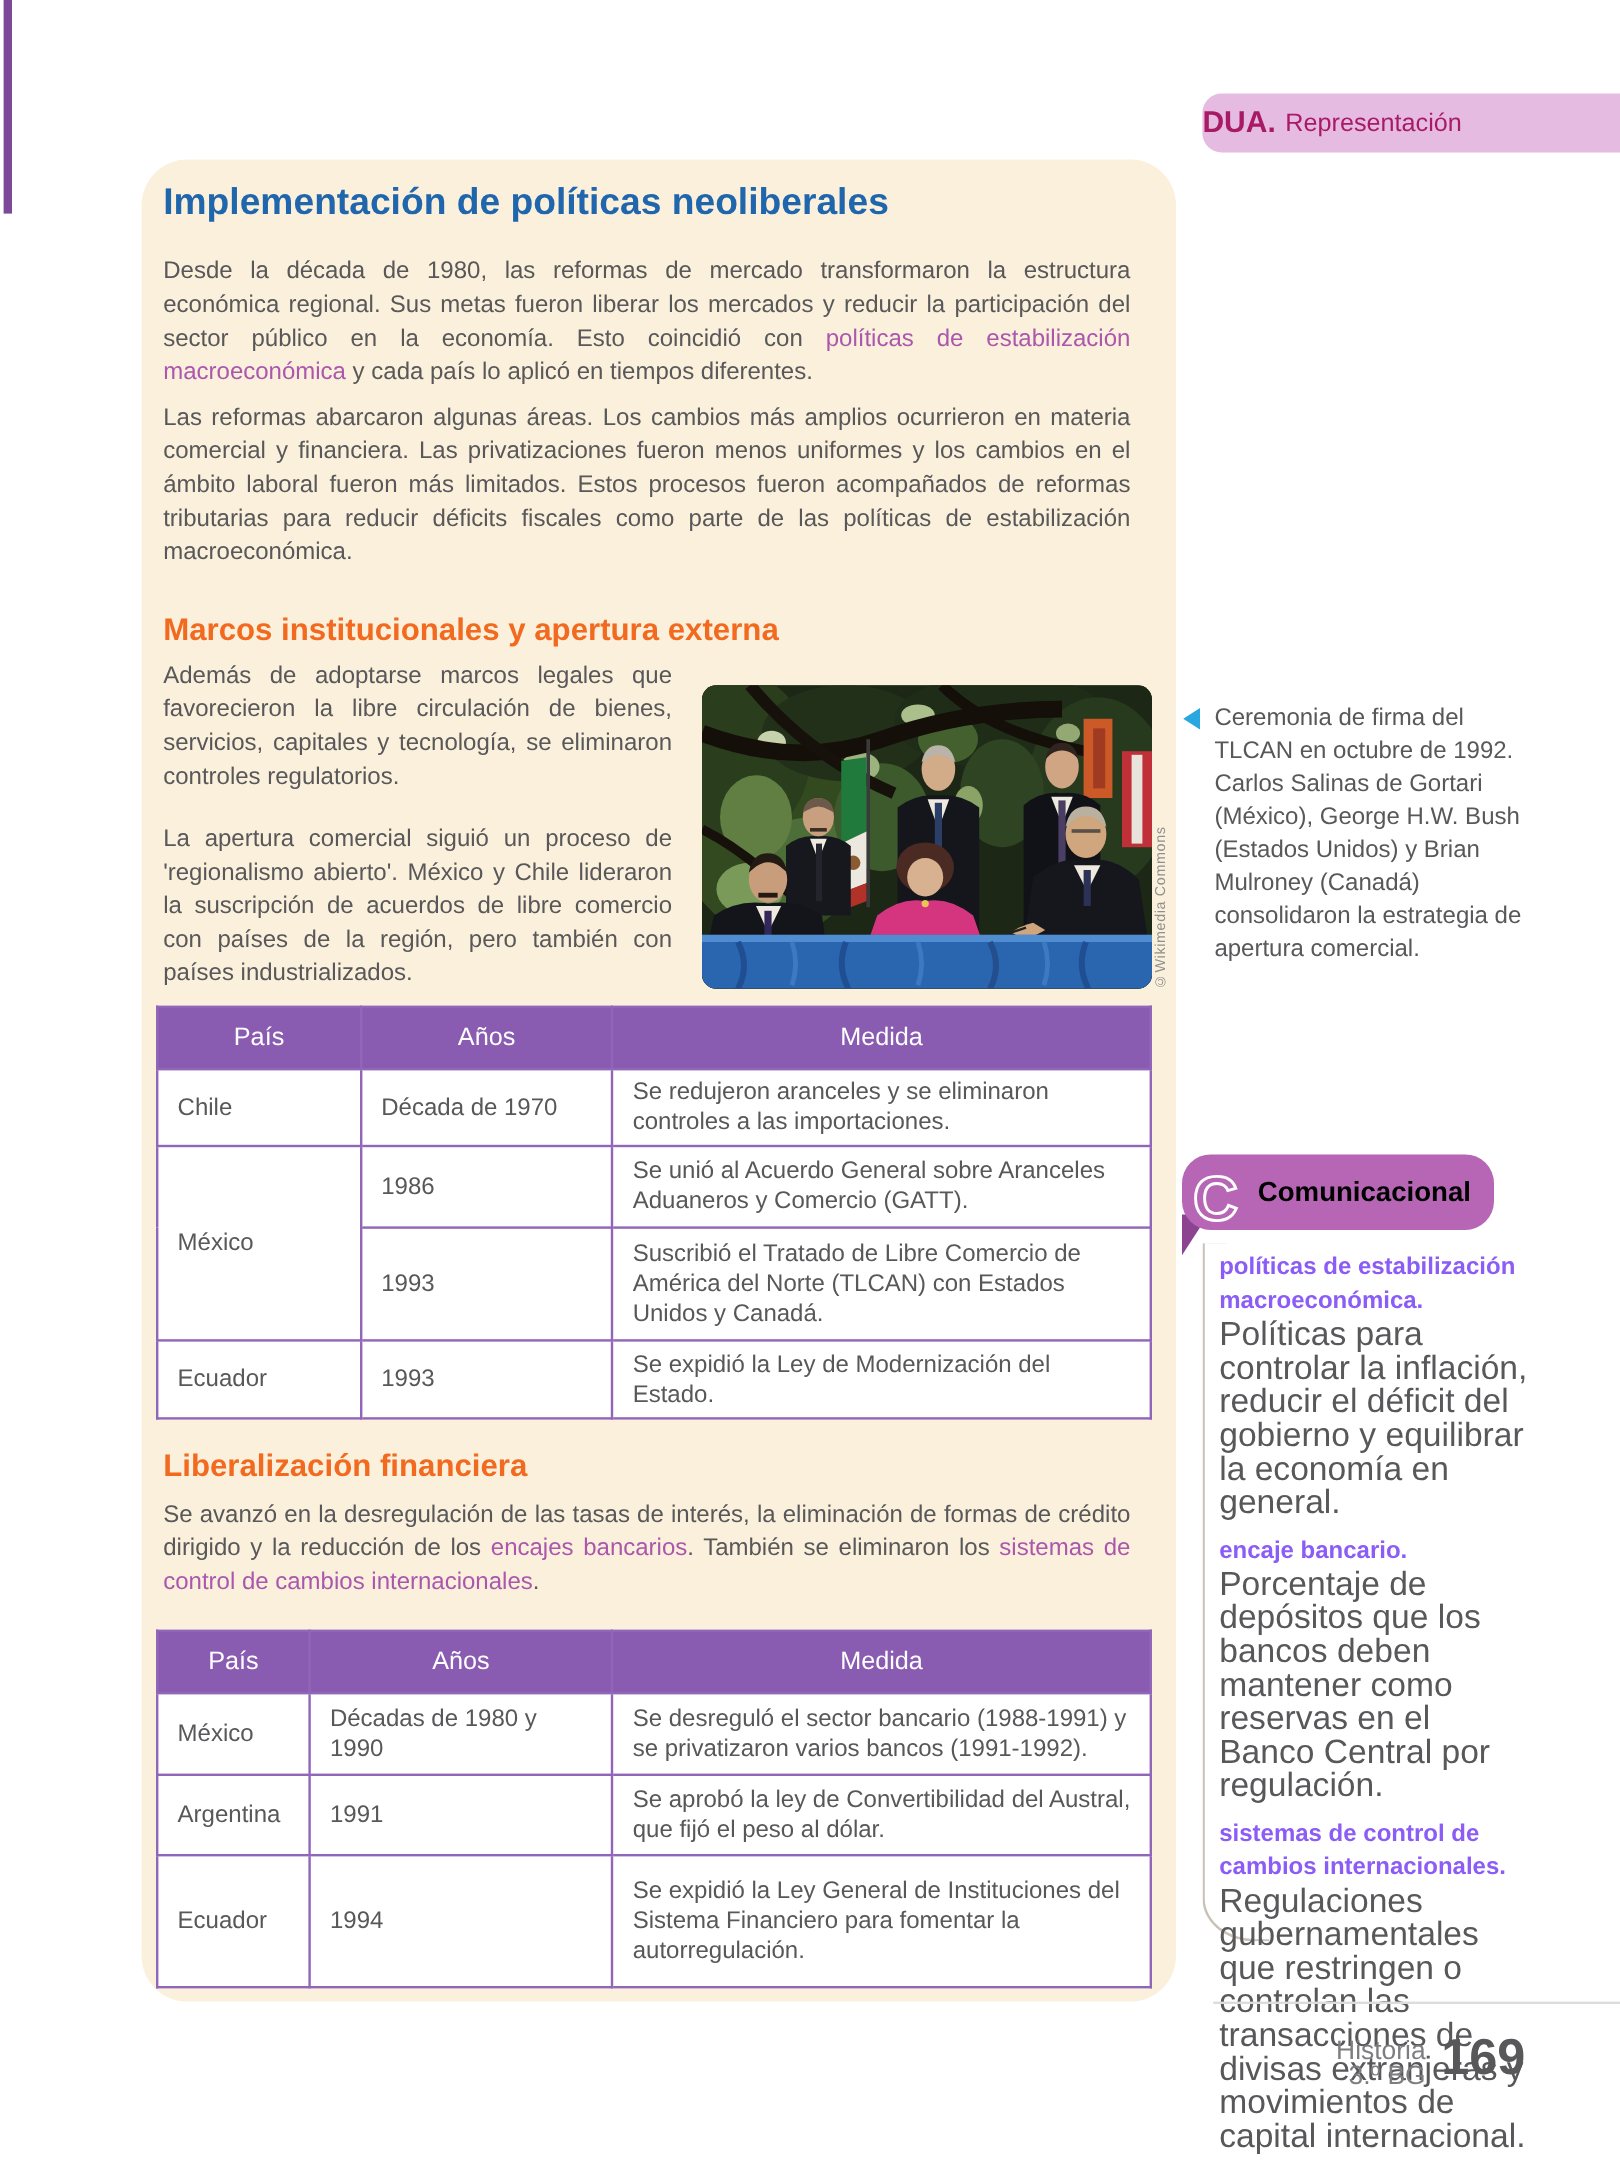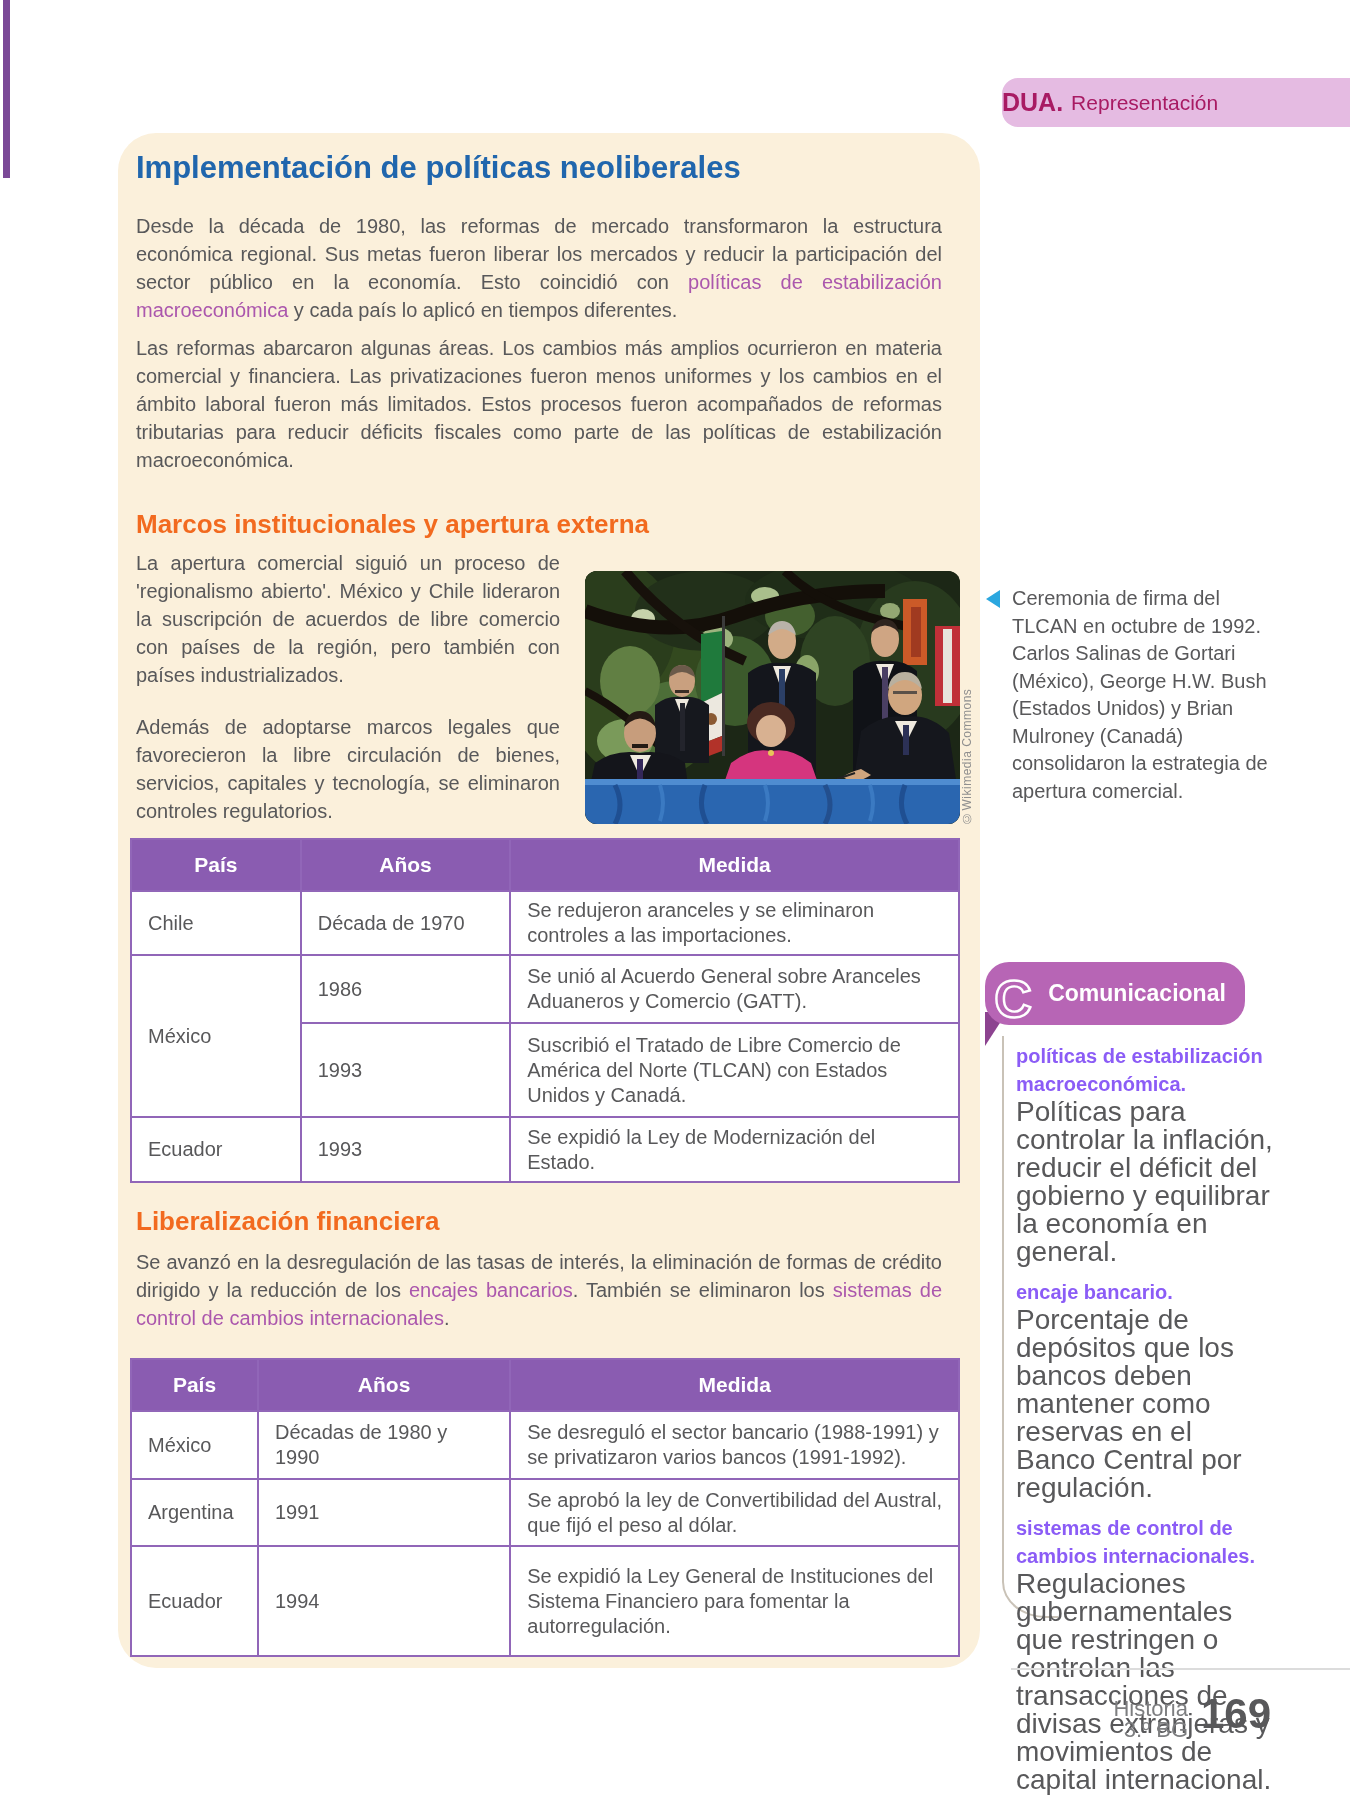--- a/index.html
+++ b/index.html
@@ -58,40 +58,40 @@
   }
   .caption { position:absolute; left:1012px; top:585px; width:258px; font-size:20px; line-height:27.5px; color:#58585a; }
 
   table.data {
     position:absolute; left:130px; width:830px; border-collapse:collapse;
     background:#ffffff; font-size:20px; color:#58585a;
   }
   #table1 { top:838px; }
   #table2 { top:1358px; }
   table.data th {
-    background:#8a5cb1; color:#ffffff; font-size:21px; font-weight:bold;
+    background:#8a5cb1; color:#ffffff; font-size:21px; font-weight:normal;
     height:52px; text-align:center; border:2px solid #9166b8; padding:4px 10px;
   }
   table.data td {
     border:2px solid #9166b8; padding:6px 16px; vertical-align:middle;
     text-align:left; line-height:25px;
   }
   #table1 col.c1 { width:170px; } #table1 col.c2 { width:210px; } #table1 col.c3 { width:450px; }
   #table2 col.c1 { width:127px; } #table2 col.c2 { width:253px; } #table2 col.c3 { width:450px; }
   #table1 tr.r0 { height:64px; } #table1 tr.r1 { height:68px; }
   #table1 tr.r2 { height:94px; } #table1 tr.r3 { height:65px; }
   #table2 tr.r0 { height:68px; } #table2 tr.r1 { height:67px;margin-top:12px; } #table2 tr.r2 { height:110px; }
 
   .com-tail {
     position:absolute; left:985px; top:1012px; width:0; height:0;
     border-top:34px solid #8c4390; border-right:22px solid transparent;
   }
   .com-badge {
     position:absolute; left:985px; top:962px; width:260px; height:63px;
-    background:#b765b5; border-radius:24px; color:#ffffff;
+    background:#b765b5; border-radius:24px; color:#000000;
     display:flex; align-items:center; justify-content:center;
     font-size:23px; font-weight:bold; padding-left:44px;
   }
   .com-c { position:absolute; left:984px; top:970px; }
 
   .glossary-line {
     position:absolute; left:1002px; top:1036px; width:56px; height:582px;
     border-left:2px solid #c9c2b7; border-bottom:2px solid #c9c2b7;
     border-bottom-left-radius:44px 36px;
   }
@@ -119,22 +119,22 @@
 <div class="panel"></div>
 
 <h1 class="h1">Implementación de políticas neoliberales</h1>
 
 <p class="para" id="p1"><span>Desde la década de 1980, las reformas de mercado transformaron la estructura económica regional. Sus metas fueron liberar los mercados y reducir la participación del sector público en la economía. Esto coincidió con </span><span class="seg-purple">políticas de estabilización macroeconómica</span><span> y cada país lo aplicó en tiempos diferentes.</span></p>
 <p class="para" id="p2">Las reformas abarcaron algunas áreas. Los cambios más amplios ocurrieron en materia comercial y financiera. Las privatizaciones fueron menos uniformes y los cambios en el ámbito laboral fueron más limitados. Estos procesos fueron acompañados de reformas tributarias para reducir déficits fiscales como parte de las políticas de estabilización macroeconómica.</p>
 
 <h2 class="h2" id="h2-1">Marcos institucionales y apertura externa</h2>
 
 <div class="leftcol">
+  <p>Además de adoptarse marcos legales que favorecieron la libre circulación de bienes, servicios, capitales y tecnología, se eliminaron controles regulatorios.</p>
   <p>La apertura comercial siguió un proceso de 'regionalismo abierto'. México y Chile lideraron la suscripción de acuerdos de libre comercio con países de la región, pero también con países industrializados.</p>
-  <p>Además de adoptarse marcos legales que favorecieron la libre circulación de bienes, servicios, capitales y tecnología, se eliminaron controles regulatorios.</p>
 </div>
 
 <div class="photo">
   <svg width="375" height="253" viewBox="0 0 375 253" xmlns="http://www.w3.org/2000/svg">
 
     <rect x="0" y="0" width="375" height="253" fill="#1c2716"></rect>
     <ellipse cx="60" cy="120" rx="80" ry="90" fill="#33491f"></ellipse>
     <ellipse cx="30" cy="60" rx="60" ry="70" fill="#2a3d1c"></ellipse>
     <ellipse cx="120" cy="40" rx="70" ry="40" fill="#22301a"></ellipse>
     <ellipse cx="250" cy="30" rx="90" ry="40" fill="#1f2d18"></ellipse>

